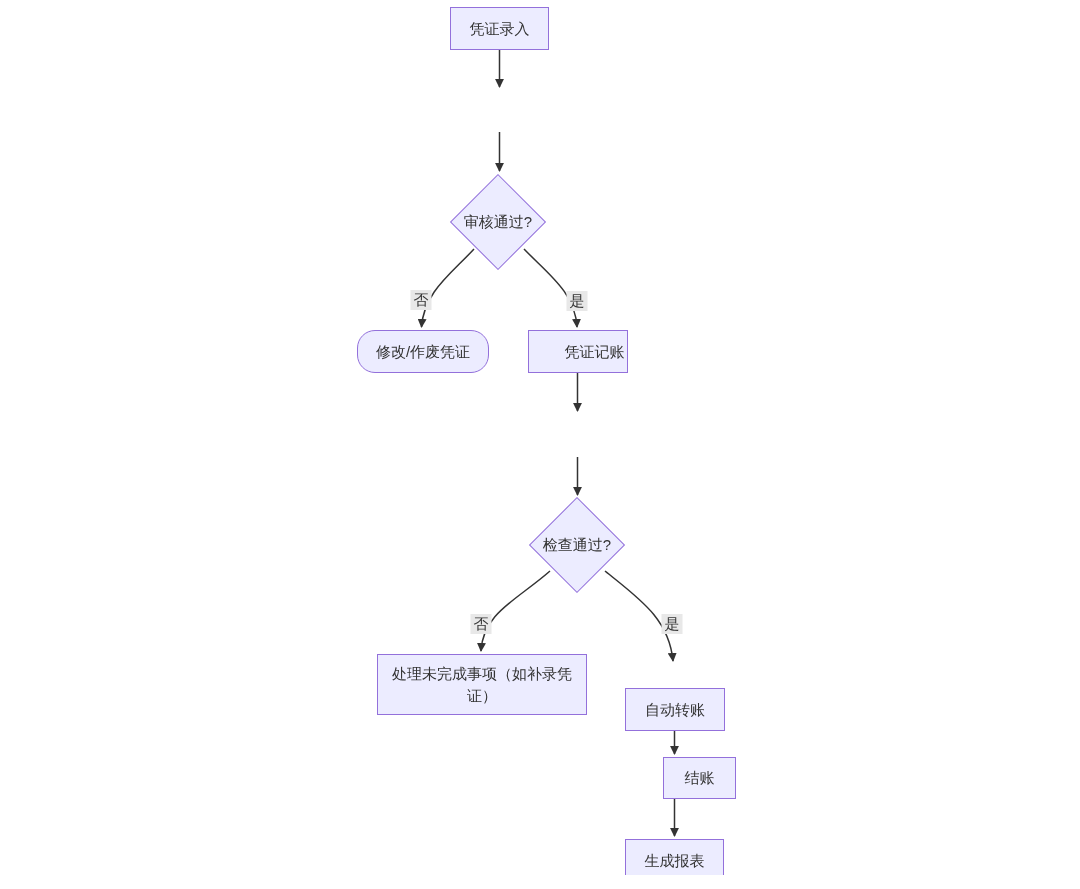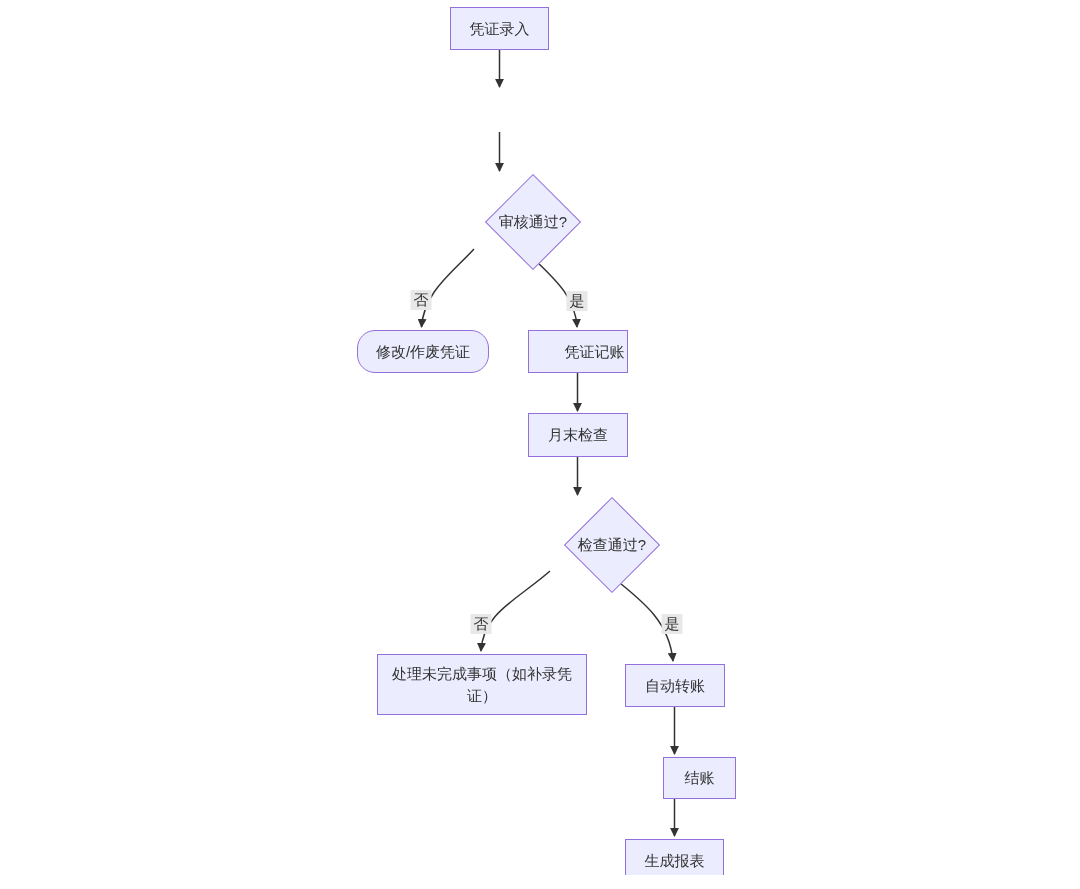--- a/index.html
+++ b/index.html
@@ -48,21 +48,20 @@
     color: var(--node-text);
   }
   .node.rect {
     background: var(--node-fill);
     border: 1px solid var(--node-border);
   }
   .diamond {
     position: absolute;
     width: 68px;
     height: 68px;
-    margin-left: 35px;
   }
   .diamond-shape {
     position: absolute;
     left: 0; top: 0; right: 0; bottom: 0;
     background: var(--node-fill);
     border: 1px solid var(--node-border);
     transform: rotate(45deg);
   }
   .diamond-text {
     position: absolute;
@@ -85,21 +84,21 @@
   }
   
   #n-entry          { left: 450px; top: 7px;   width: 99px;  height: 43px; }
   #n-review         { left: 450px; top: 89px;  width: 99px;  height: 43px; }
   #d-review         { left: 464px; top: 188px; }
   #n-modify         { left: 357px; top: 330px; width: 132px; height: 43px; border-radius: 18px; }
   #n-posting        { left: 528px; top: 330px; width: 100px; height: 43px; padding-left: 33px; }
   #n-monthend       { left: 528px; top: 413px; width: 100px; height: 44px; }
   #d-check          { left: 543px; top: 511px; }
   #n-pending        { left: 377px; top: 654px; width: 210px; height: 61px; padding: 16px 13px; }
-  #n-autotransfer   { left: 625px; top: 664px; width: 100px; height: 43px; }
+  #n-autotransfer   { left: 625px; top: 688px; width: 100px; height: 43px; }
   #n-closing        { left: 663px; top: 757px; width: 73px;  height: 42px; }
   #n-report         { left: 625px; top: 839px; width: 99px;  height: 43px; }
   
   #el-review-no  { left: 421px; top: 300px; }
   #el-review-yes { left: 577px; top: 301px; }
   #el-check-no   { left: 481px; top: 624px; }
   #el-check-yes  { left: 672px; top: 624px; }
 </style>
 </head>
 <body>
@@ -129,21 +128,20 @@
 
   <div class="diamond" id="d-review">
     <div class="diamond-shape"></div>
     <div class="diamond-text">审核通过?</div>
   </div>
 
   <div class="node rect" id="n-modify">修改/作废凭证</div>
 
   <div class="node rect" id="n-posting">凭证记账</div>
 
-  <div class="node rect" id="n-monthend">月末检查</div>
 
   <div class="diamond" id="d-check">
     <div class="diamond-shape"></div>
     <div class="diamond-text">检查通过?</div>
   </div>
 
   <div class="node rect" id="n-pending">处理未完成事项（如补录凭证）</div>
 
   <div class="node rect" id="n-autotransfer">自动转账</div>
 

